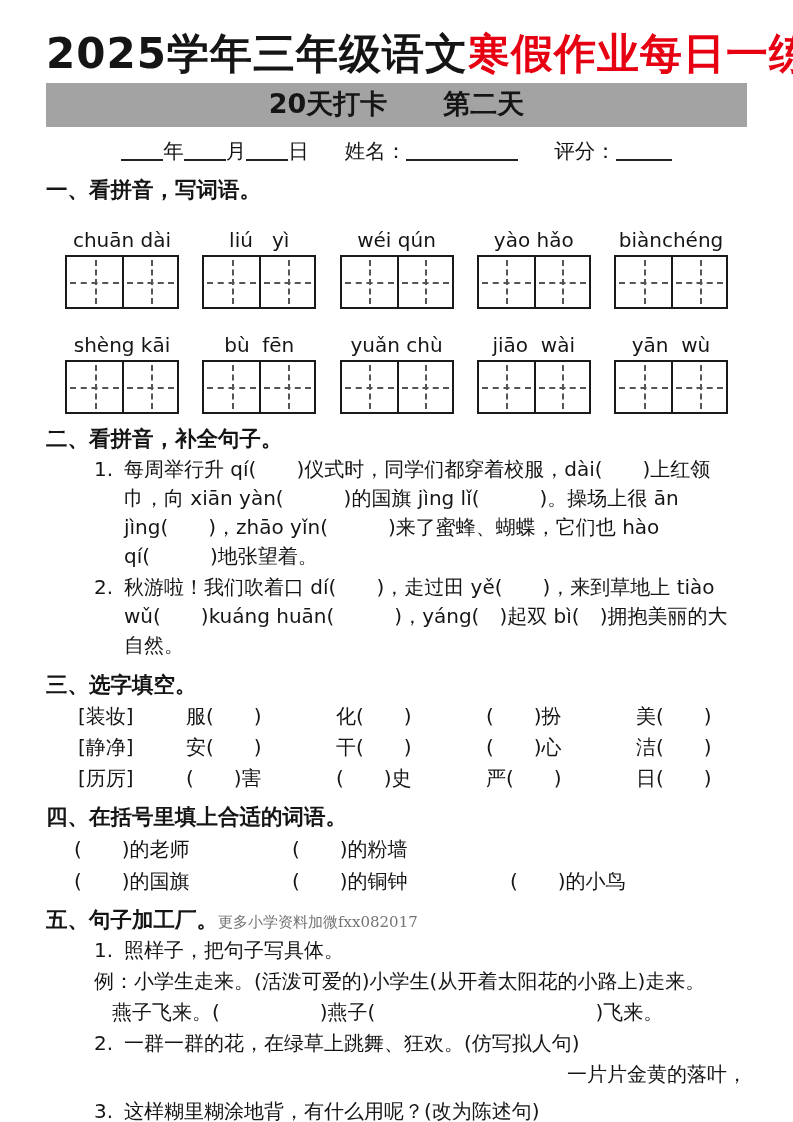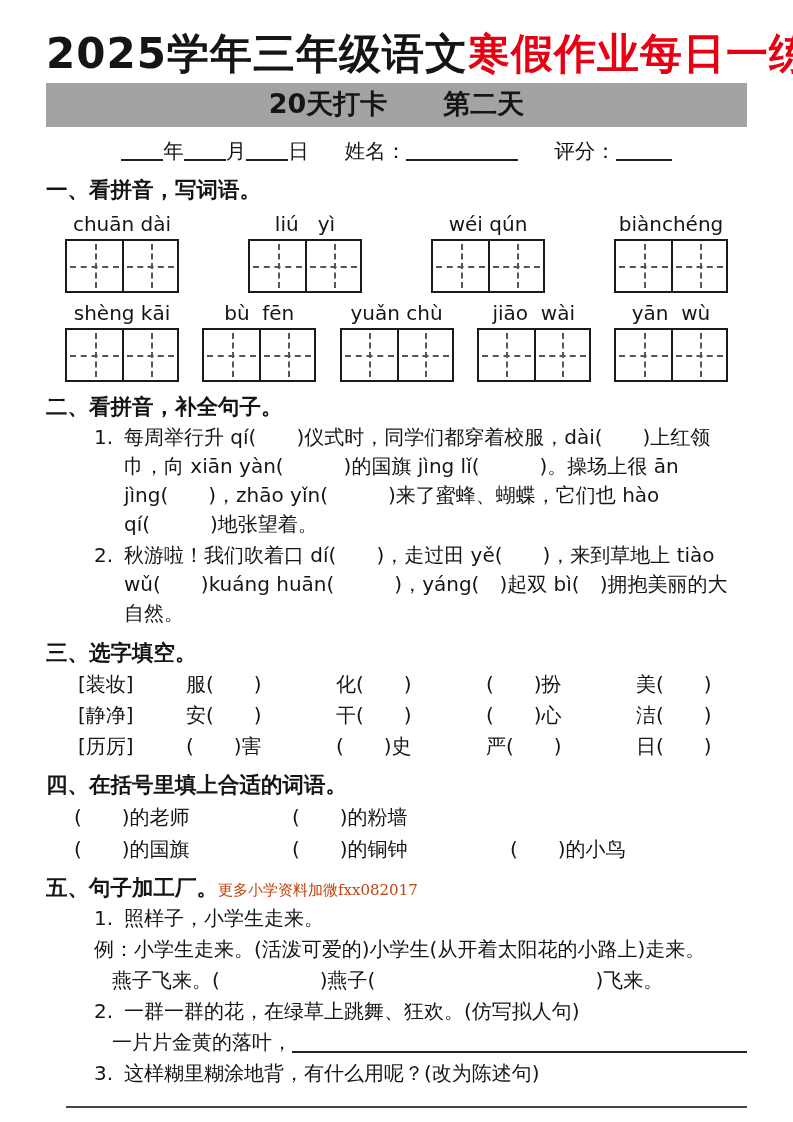--- a/index.html
+++ b/index.html
@@ -30,38 +30,38 @@
   .dateline .sp{display:inline-block;width:36px;}
 
   
   .sec-head{font-size:21.5px;font-weight:800;margin-top:10px;}
   .body-txt{font-size:20px;line-height:1.45;}
   .item{display:flex;margin-left:48px;margin-top:2px;}
   .item .no{flex:none;width:30px;}
   .item .txt{flex:1;}
 
   
-  .pin-row{display:flex;justify-content:space-between;padding:0 14px;margin-top:8px;}
+  .pin-row{display:flex;justify-content:space-between;padding:0 14px;margin-top:24px;}
   .pin-group{width:124px;text-align:center;}
   .pinyin{font-size:20px;white-space:pre;display:block;margin-bottom:3px;}
   .wgrid{display:flex;border:2.5px solid #1a1a1a;width:110px;margin:0 auto;background:#fff;}
   .wcell{width:55px;height:50px;position:relative;box-sizing:border-box;}
   .wcell + .wcell{border-left:2.5px solid #1a1a1a;}
   .wcell::before{content:"";position:absolute;left:50%;top:3px;bottom:3px;border-left:2px dashed #555;}
   .wcell::after{content:"";position:absolute;top:50%;left:3px;right:3px;border-top:2px dashed #555;}
 
   
   .choose-row{display:flex;margin-left:32px;margin-top:4px;font-size:20px;}
   .choose-row .bracket{flex:none;width:108px;}
   .choose-row .cell{flex:none;width:150px;}
   .fill-row{display:flex;margin-left:28px;margin-top:5px;font-size:20px;}
   .fill-row .cell{flex:none;width:218px;}
 
   
-  .watermark{font-size:15px;font-weight:400;color:#c2410c;
+  .watermark{font-size:15px;font-weight:400;color:#737373;
     font-family:"DejaVu Serif","Liberation Serif",serif;}
   .flexline{display:flex;align-items:flex-end;}
   .flexline .ul.grow{flex:1;margin-bottom:4px;}
   .rule{border-bottom:2.5px solid #444;margin:18px 0 2px 20px;}
 </style>
 </head>
 <body>
 
 <div class="page">
 
@@ -92,20 +92,27 @@
         </div>
     </div>
     <div class="pin-group">
       <span class="pinyin">wéi qún</span>
       <div class="wgrid">
           <div class="wcell"></div>
           <div class="wcell"></div>
         </div>
     </div>
     <div class="pin-group">
+      <span class="pinyin">yào hǎo</span>
+      <div class="wgrid">
+          <div class="wcell"></div>
+          <div class="wcell"></div>
+        </div>
+    </div>
+    <div class="pin-group">
       <span class="pinyin">biànchéng</span>
       <div class="wgrid">
           <div class="wcell"></div>
           <div class="wcell"></div>
         </div>
     </div>
   </div>
   <div class="pin-row">
     <div class="pin-group">
       <span class="pinyin">shèng kāi</span>
@@ -185,34 +192,34 @@
   <div class="fill-row">
     <span class="cell">(　　)的国旗</span>
     <span class="cell">(　　)的铜钟</span>
     <span class="cell">(　　)的小鸟</span>
   </div>
 
   <div class="sec-head"><span>五、句子加工厂。</span><span class="watermark">更多小学资料加微fxx082017</span></div>
 
   <div class="item body-txt">
     <span class="no">1.</span>
-    <span class="txt">照样子，小学生走来。</span>
+    <span class="txt">照样子，把句子写具体。</span>
   </div>
   <div class="item body-txt" style="margin-left:48px;">
     <span class="txt">例：小学生走来。(活泼可爱的)小学生(从开着太阳花的小路上)走来。</span>
   </div>
   <div class="item body-txt" style="margin-left:66px;">
     <span class="txt">燕子飞来。(　　　　　)燕子(　　　　　　　　　　　)飞来。</span>
   </div>
 
   <div class="item body-txt">
     <span class="no">2.</span>
     <span class="txt">一群一群的花，在绿草上跳舞、狂欢。(仿写拟人句)</span>
   </div>
-  <div class="item body-txt flexline" style="margin-left:66px;">
+  <div class="item body-txt flexline" style="margin-left:66px;flex-direction:column;">
     <span>一片片金黄的落叶，</span>
     <span class="ul grow"></span>
   </div>
 
   <div class="item body-txt">
     <span class="no">3.</span>
     <span class="txt">这样糊里糊涂地背，有什么用呢？(改为陈述句)</span>
   </div>
   <div class="rule"></div>
 

